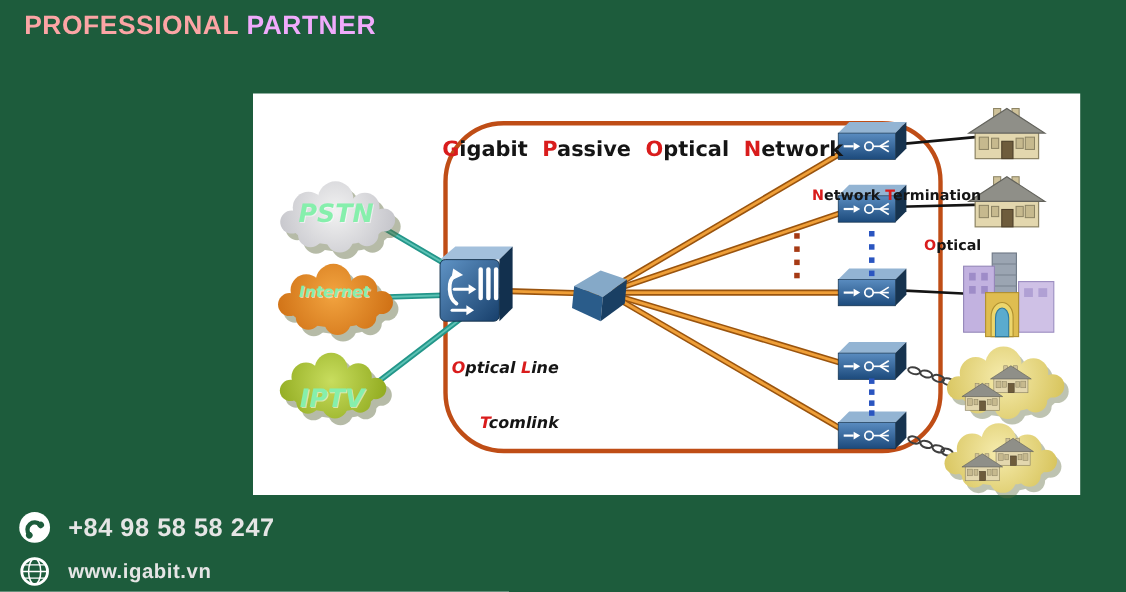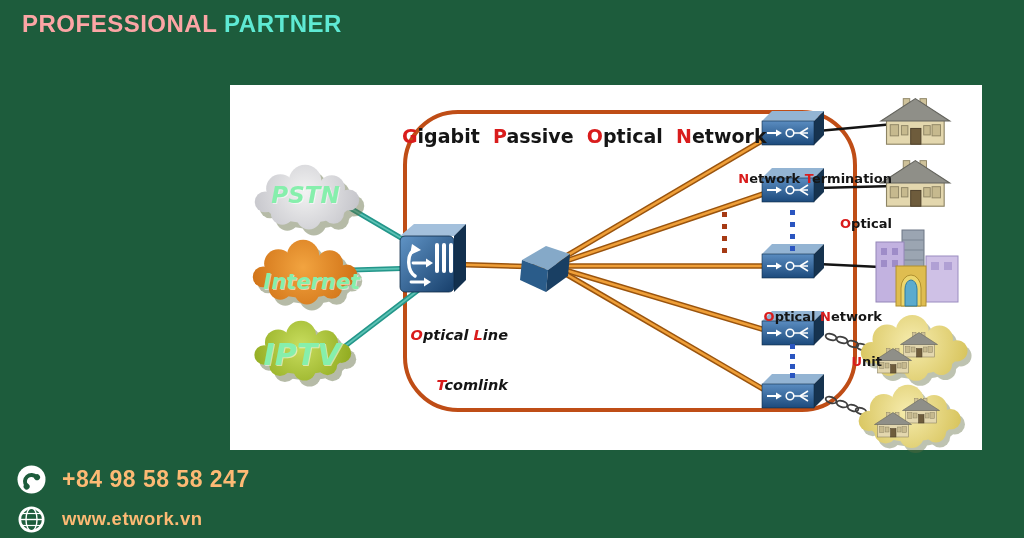--- a/index.html
+++ b/index.html
@@ -1,45 +1,45 @@
 <!DOCTYPE html>
 <html><head>
 <meta charset="utf-8">
 <style>
   html,body{margin:0;padding:0;}
   .page{position:relative;width:1024px;height:538px;background:#1d5c3c;overflow:hidden;
         font-family:"Liberation Sans",sans-serif;}
   
   .hdr{position:absolute;left:22px;top:10px;font-size:24px;font-weight:bold;letter-spacing:.5px;white-space:pre;}
   .hdr .red{color:#fca5a5;}
-  .hdr .white{color:#5eead4;}
+  .hdr .white{color:#f0abfc;}
   
   .panel{position:absolute;left:230px;top:85px;width:752px;height:365px;background:#ffffff;}
   
   .frame{position:absolute;left:403px;top:110px;width:446px;height:294px;
          border:4px solid #bf4d16;border-radius:55px;}
   
   .scene{position:absolute;left:0;top:0;pointer-events:none;}
   
   .lbl{position:absolute;font-family:"DejaVu Sans",sans-serif;font-weight:bold;color:#151515;
        text-align:right;line-height:1.15;white-space:pre;}
   .rl{color:#d91c1c;}
   .title{left:402px;top:126px;width:345px;font-size:19px;}
   .olt-lbl{left:388px;top:294px;width:120px;font-size:14.5px;font-style:italic;}
   .spl-lbl{left:492px;top:206px;width:120px;font-size:14px;}
   .ont-lbl{left:712px;top:142px;width:180px;font-size:13px;}
   .onu-lbl{left:712px;top:280px;width:170px;font-size:13px;}
   .cl{position:absolute;font-family:"DejaVu Sans",sans-serif;font-weight:bold;font-style:italic;
       color:#86efac;text-align:center;text-shadow:1px 1px 0 rgba(255,255,255,.55);}
   .cl-pstn{left:253px;top:182px;width:105px;font-size:23px;}
-  .cl-int{left:248px;top:270px;width:112px;font-size:21px;text-align:right;}
-  .cl-iptv{left:251px;top:337px;width:102px;font-size:30px;text-align:center;}
+  .cl-int{left:248px;top:258px;width:112px;font-size:14px;}
+  .cl-iptv{left:251px;top:350px;width:102px;font-size:23px;text-align:center;}
   
   .ci{position:absolute;}
-  .ct{position:absolute;color:#fdba74;font-weight:bold;letter-spacing:.5px;}
+  .ct{position:absolute;color:#e5e5e5;font-weight:bold;letter-spacing:.5px;}
   .ct-phone{left:62px;top:466px;font-size:23px;}
   .ct-web{left:62px;top:508px;font-size:18.5px;}
 </style>
 </head>
 <body>
 
 <div class="page">
 
   <div class="hdr"><span class="red">PROFESSIONAL</span><span class="white"> PARTNER</span></div>
 
@@ -253,37 +253,33 @@
     <div><span class="rl">O</span><span>ptical </span><span class="rl">L</span><span>ine</span></div>
     <div><span class="rl">T</span><span>comlink</span></div>
   </div>
 
 
   <div class="lbl ont-lbl">
     <div><span class="rl">N</span><span>etwork </span><span class="rl">T</span><span>ermination</span></div>
     <div><span class="rl">O</span><span>ptical</span></div>
   </div>
 
-  <div class="lbl onu-lbl">
-    <div><span class="rl">O</span><span>ptical </span><span class="rl">N</span><span>etwork</span></div>
-    <div><span class="rl">U</span><span>nit</span></div>
-  </div>
 
   <svg class="ci" style="left:17px;top:465px" width="29" height="29" viewBox="0 0 29 29">
     <circle cx="14.5" cy="14.5" r="14" fill="#ffffff"></circle>
     <g transform="translate(14.5,16.5) rotate(-42)" fill="#1d5c3c">
       <path d="M-8.5,0 A8.5,8.5 0 0 1 8.5,0 L4.6,0 A4.6,4.6 0 0 0 -4.6,0 Z"></path>
       <circle cx="-7" cy="0.5" r="3"></circle>
       <circle cx="7" cy="0.5" r="3"></circle>
     </g>
   </svg>
   <div class="ct ct-phone">+84 98 58 58 247</div>
 
   <svg class="ci" style="left:18px;top:506px" width="27" height="27" viewBox="0 0 27 27">
     <circle cx="13.5" cy="13.5" r="11.7" fill="none" stroke="#ffffff" stroke-width="2.6"></circle>
     <ellipse cx="13.5" cy="13.5" rx="5.5" ry="11.7" fill="none" stroke="#ffffff" stroke-width="1.4"></ellipse>
     <line x1="1.8" y1="13.5" x2="25.2" y2="13.5" stroke="#ffffff" stroke-width="1.4"></line>
     <line x1="3.8" y1="7.5" x2="23.2" y2="7.5" stroke="#ffffff" stroke-width="1.2"></line>
     <line x1="3.8" y1="19.5" x2="23.2" y2="19.5" stroke="#ffffff" stroke-width="1.2"></line>
   </svg>
-  <div class="ct ct-web">www.etwork.vn</div>
+  <div class="ct ct-web">www.igabit.vn</div>
 
 </div>
 
 </body></html>

